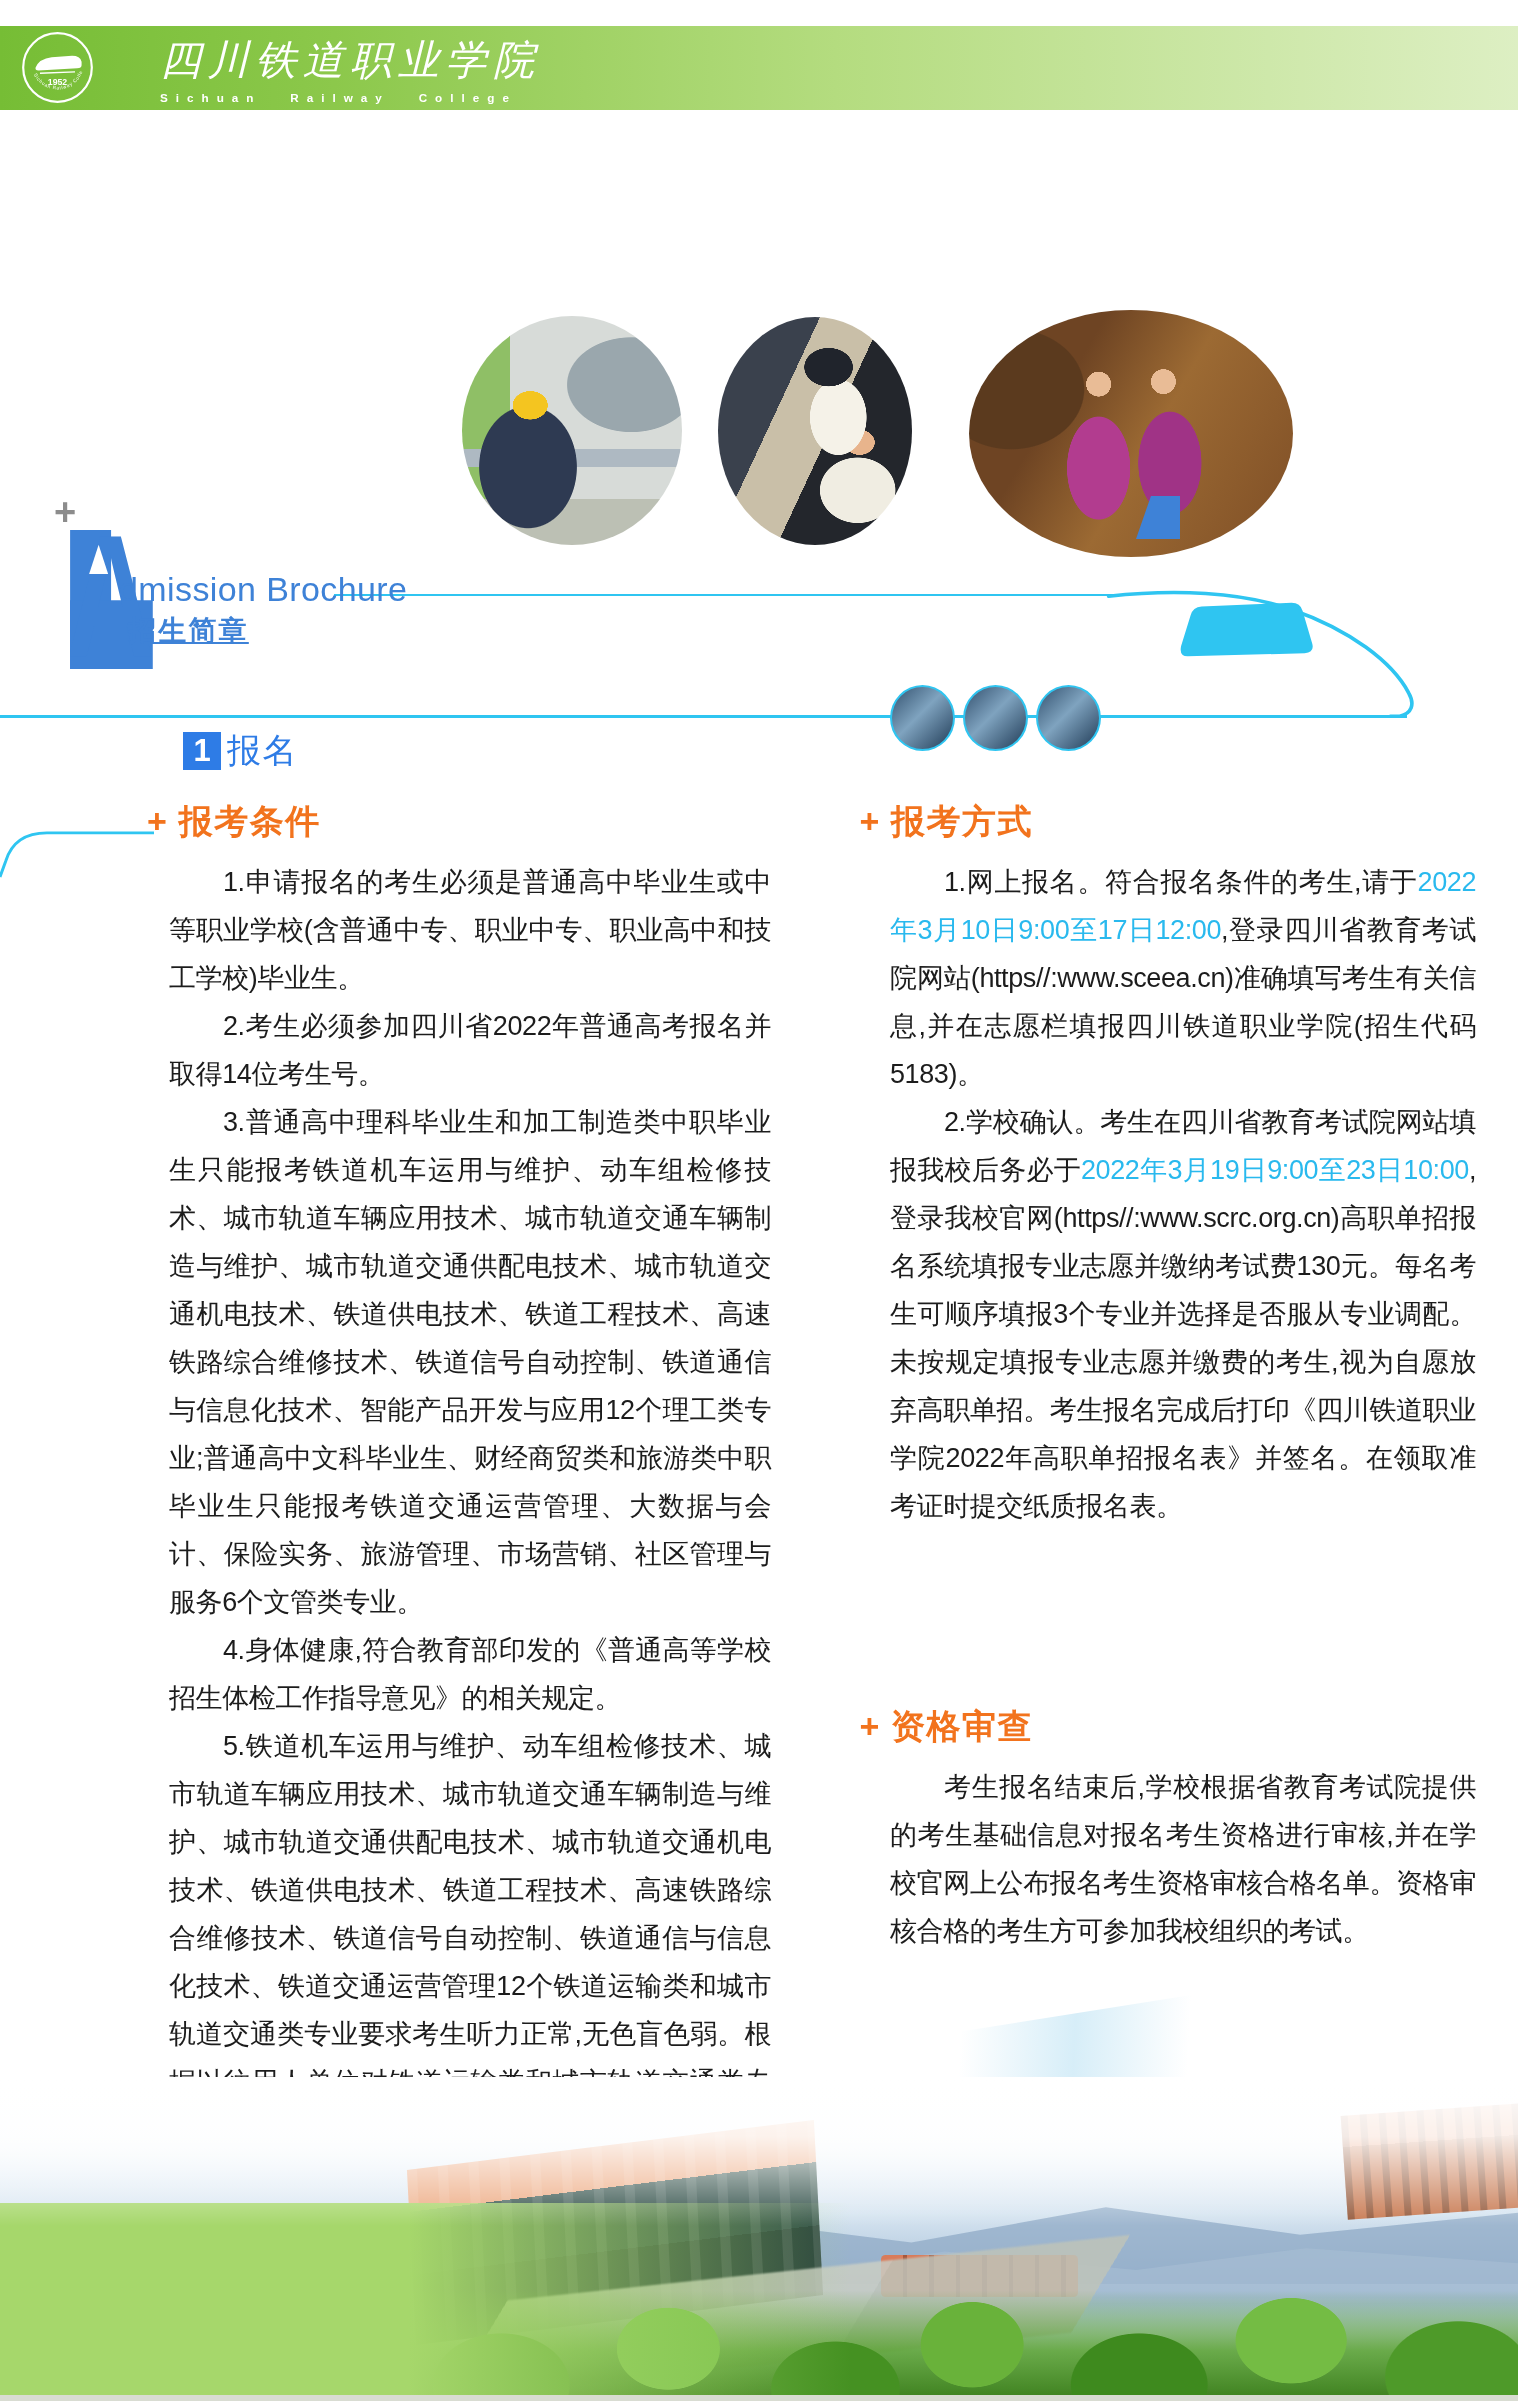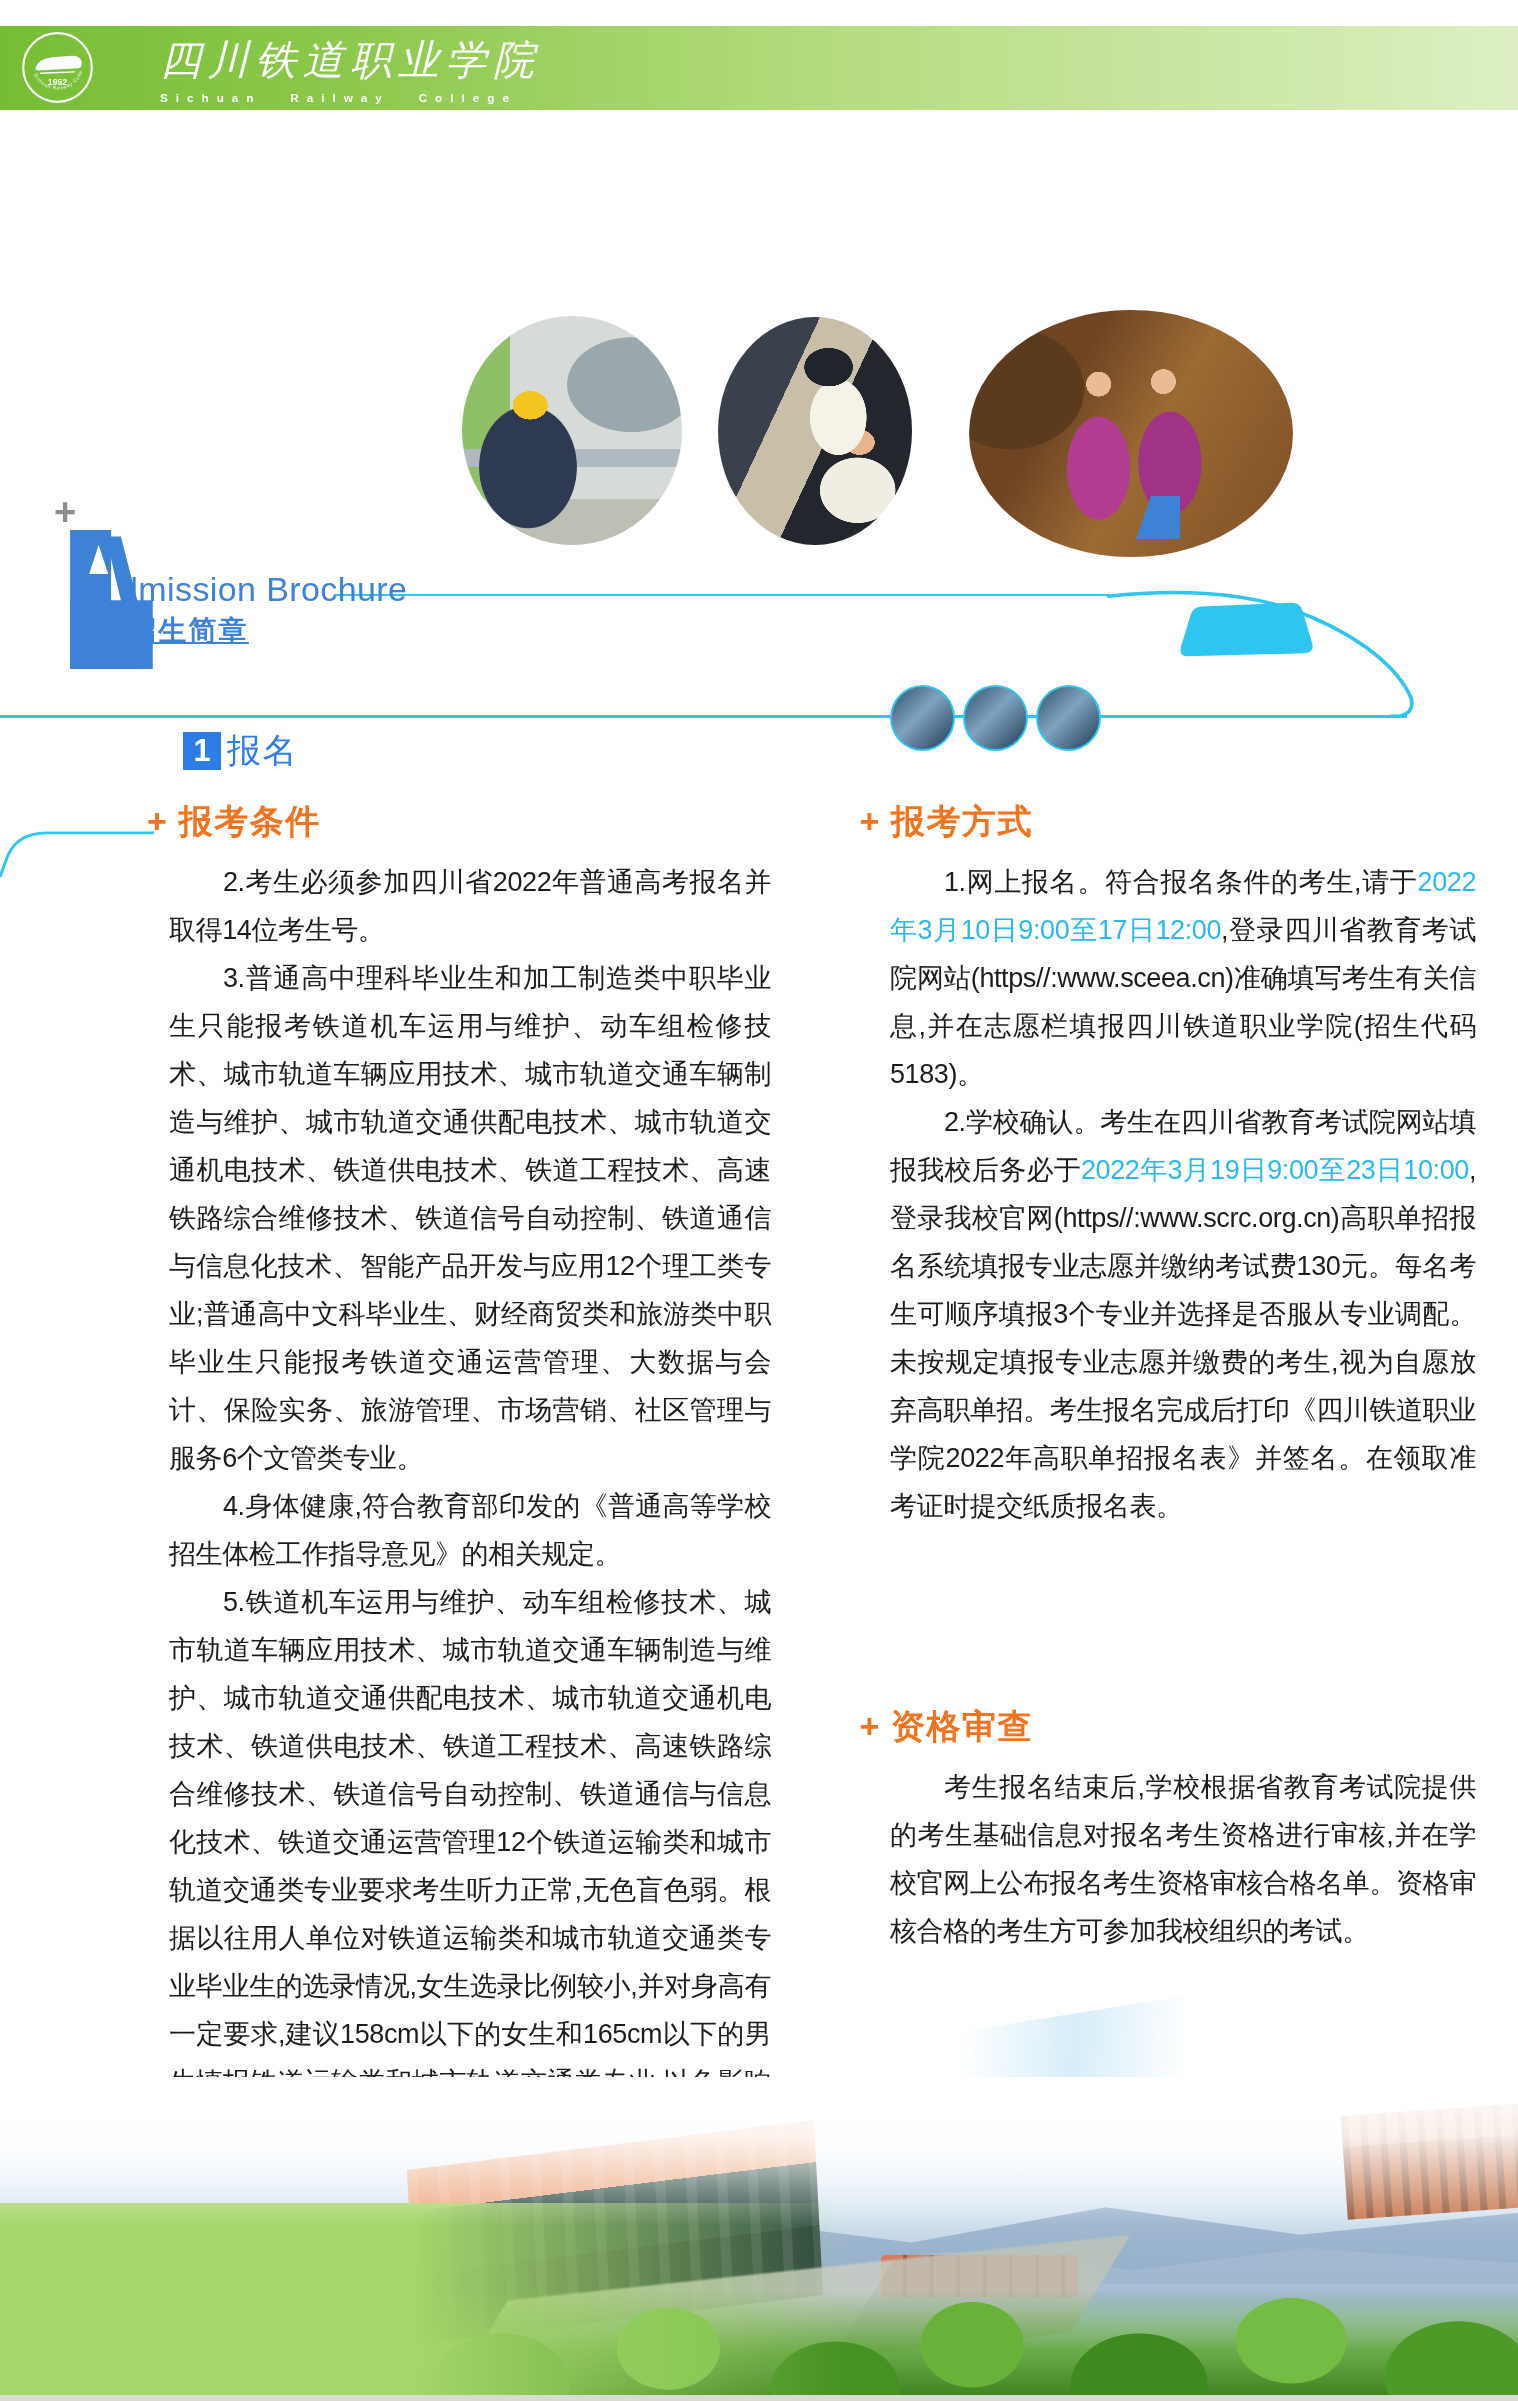--- a/index.html
+++ b/index.html
@@ -215,20 +215,21 @@
   <svg class="left-swoosh" width="154" height="59" viewBox="0 0 210 80">
     <path d="M210,16 L64,16 Q20,16 8,54 L0,76" fill="none" stroke="#2FC5F1" stroke-width="4"></path>
   </svg>
 
   <section class="col col-left">
     <h2 class="heading">
       <span class="hplus">+</span>
       <span>报考条件</span>
     </h2>
     <div class="paras">
+      <p>1.申请报名的考生必须是普通高中毕业生或中等职业学校(含普通中专、职业中专、职业高中和技工学校)毕业生。</p>
       <p>2.考生必须参加四川省2022年普通高考报名并取得14位考生号。</p>
       <p>3.普通高中理科毕业生和加工制造类中职毕业生只能报考铁道机车运用与维护、动车组检修技术、城市轨道车辆应用技术、城市轨道交通车辆制造与维护、城市轨道交通供配电技术、城市轨道交通机电技术、铁道供电技术、铁道工程技术、高速铁路综合维修技术、铁道信号自动控制、铁道通信与信息化技术、智能产品开发与应用12个理工类专业;普通高中文科毕业生、财经商贸类和旅游类中职毕业生只能报考铁道交通运营管理、大数据与会计、保险实务、旅游管理、市场营销、社区管理与服务6个文管类专业。</p>
       <p>4.身体健康,符合教育部印发的《普通高等学校招生体检工作指导意见》的相关规定。</p>
       <p>5.铁道机车运用与维护、动车组检修技术、城市轨道车辆应用技术、城市轨道交通车辆制造与维护、城市轨道交通供配电技术、城市轨道交通机电技术、铁道供电技术、铁道工程技术、高速铁路综合维修技术、铁道信号自动控制、铁道通信与信息化技术、铁道交通运营管理12个铁道运输类和城市轨道交通类专业要求考生听力正常,无色盲色弱。根据以往用人单位对铁道运输类和城市轨道交通类专业毕业生的选录情况,女生选录比例较小,并对身高有一定要求,建议158cm以下的女生和165cm以下的男生慎报铁道运输类和城市轨道交通类专业,以免影响个人就业。</p>
     </div>
   </section>
 
   <section class="col col-right">
     <h2 class="heading">
       <span class="hplus">+</span>

